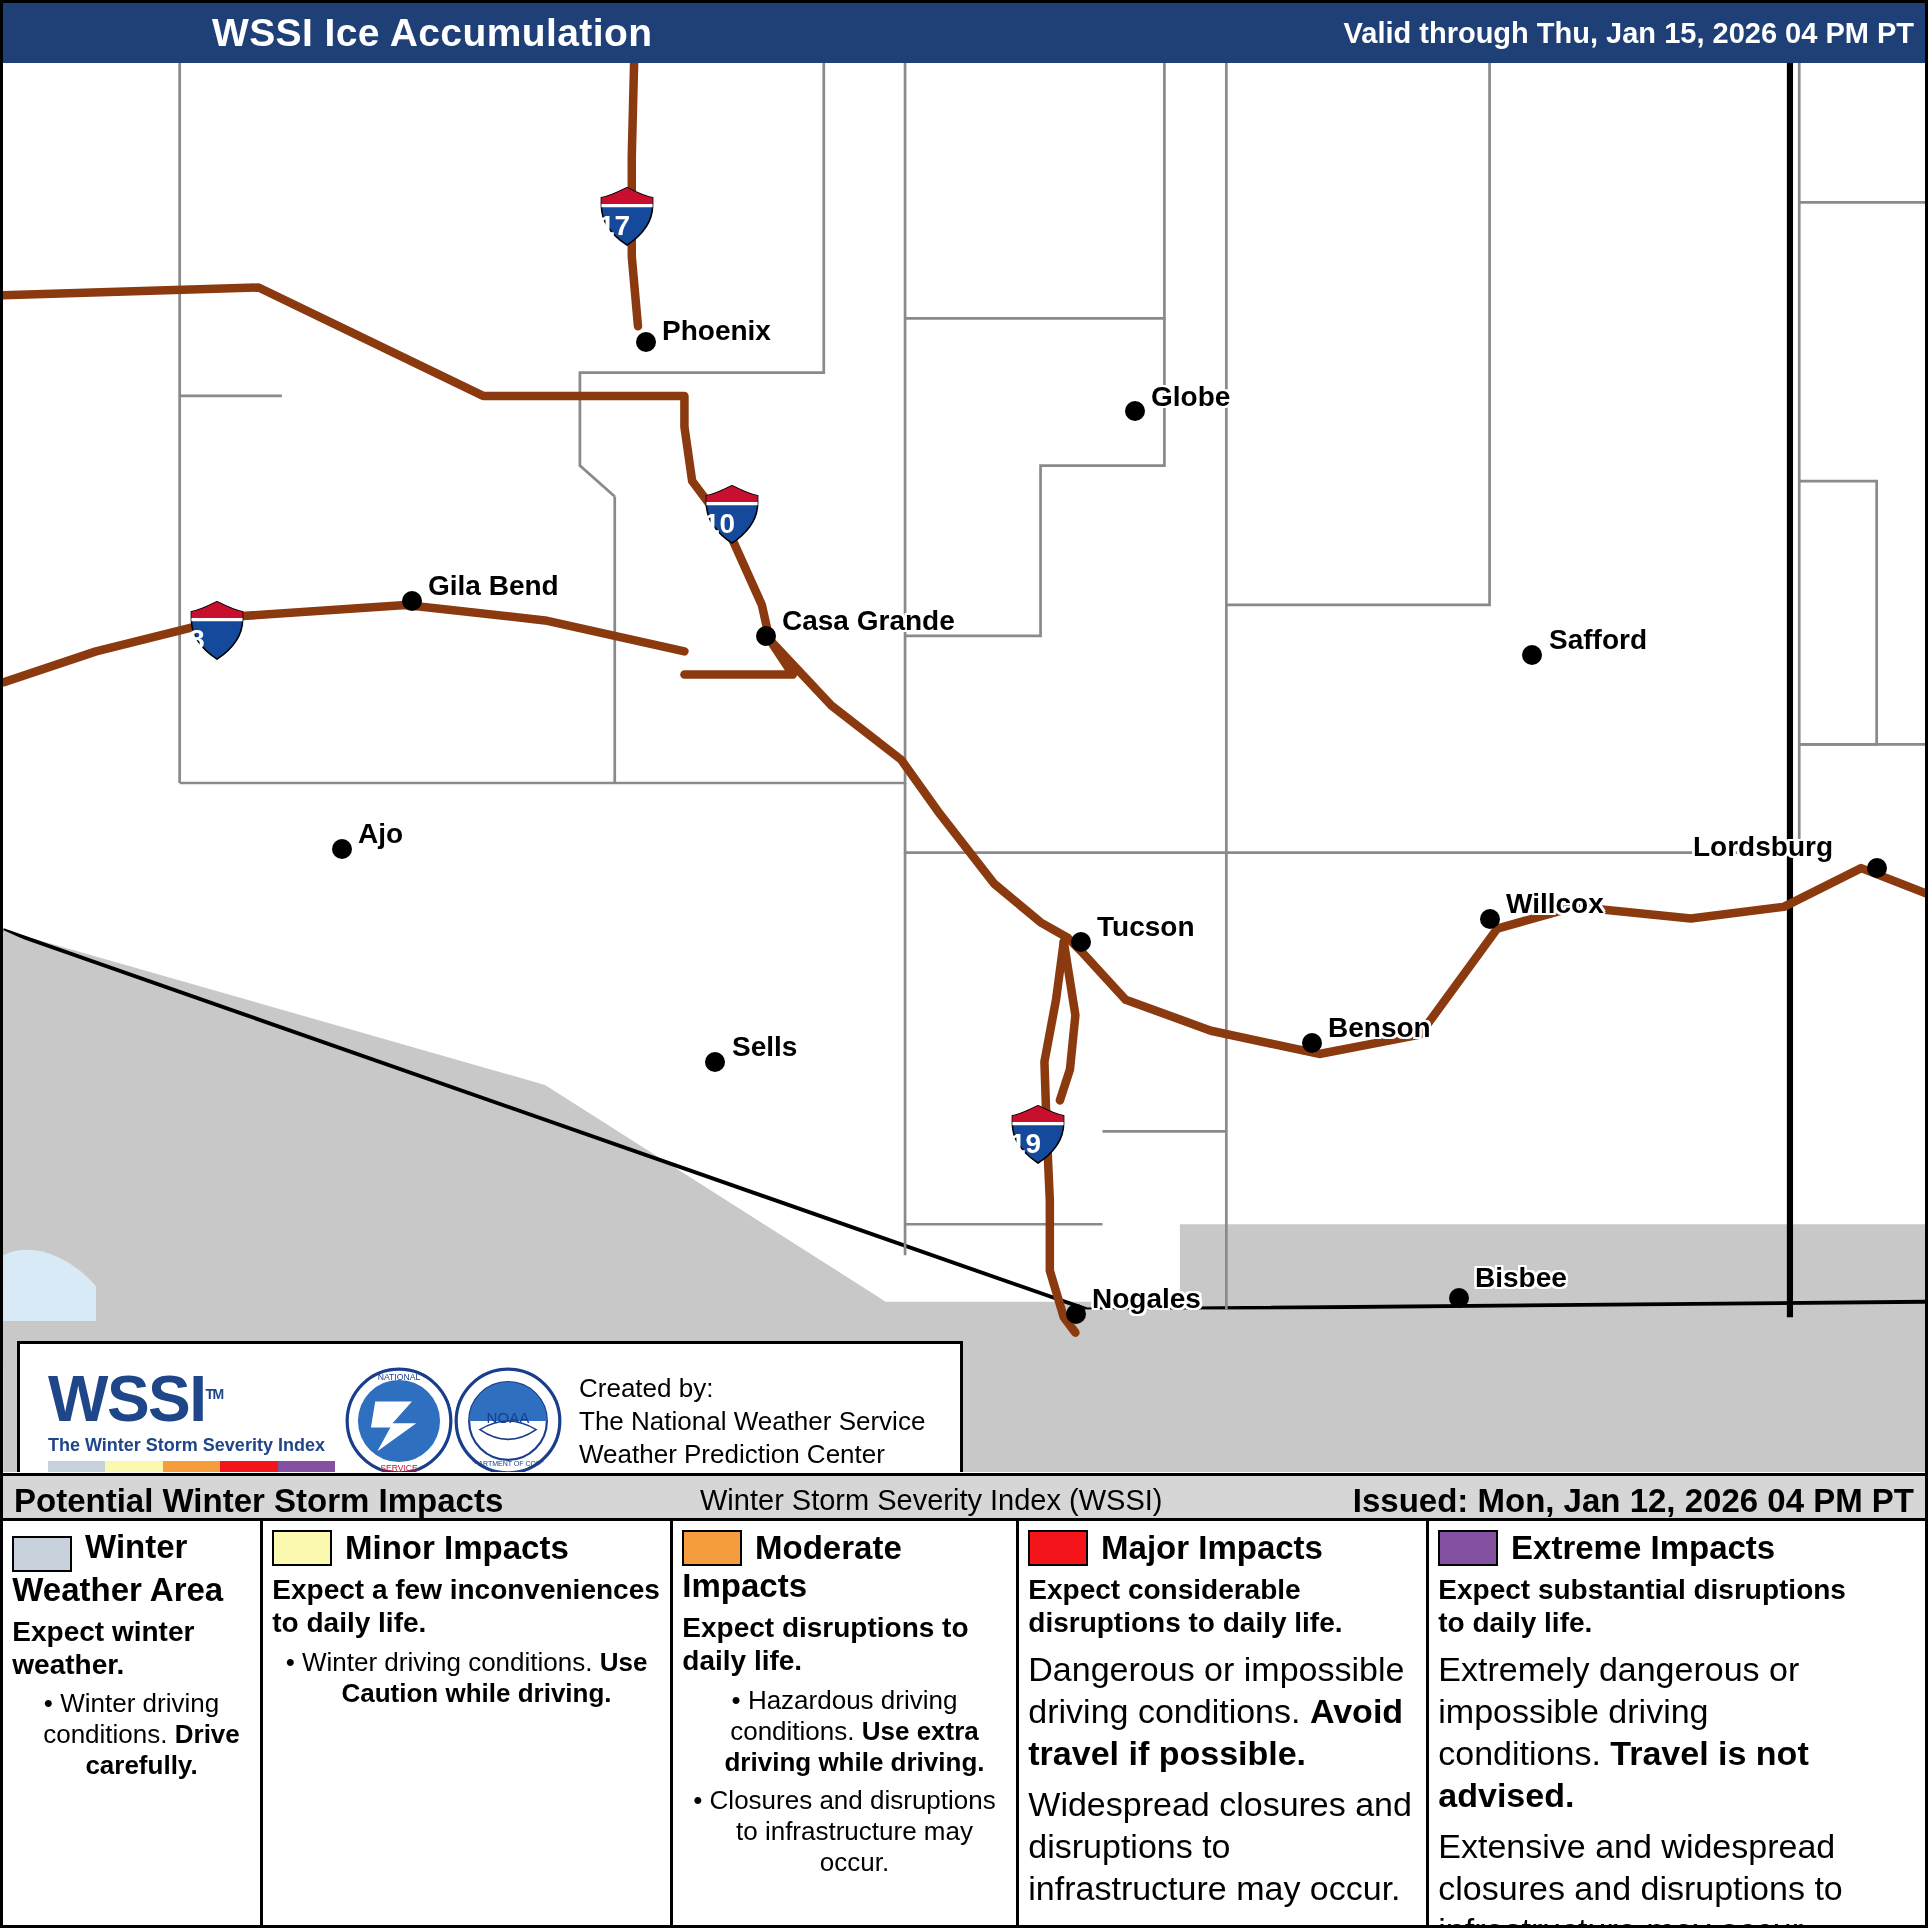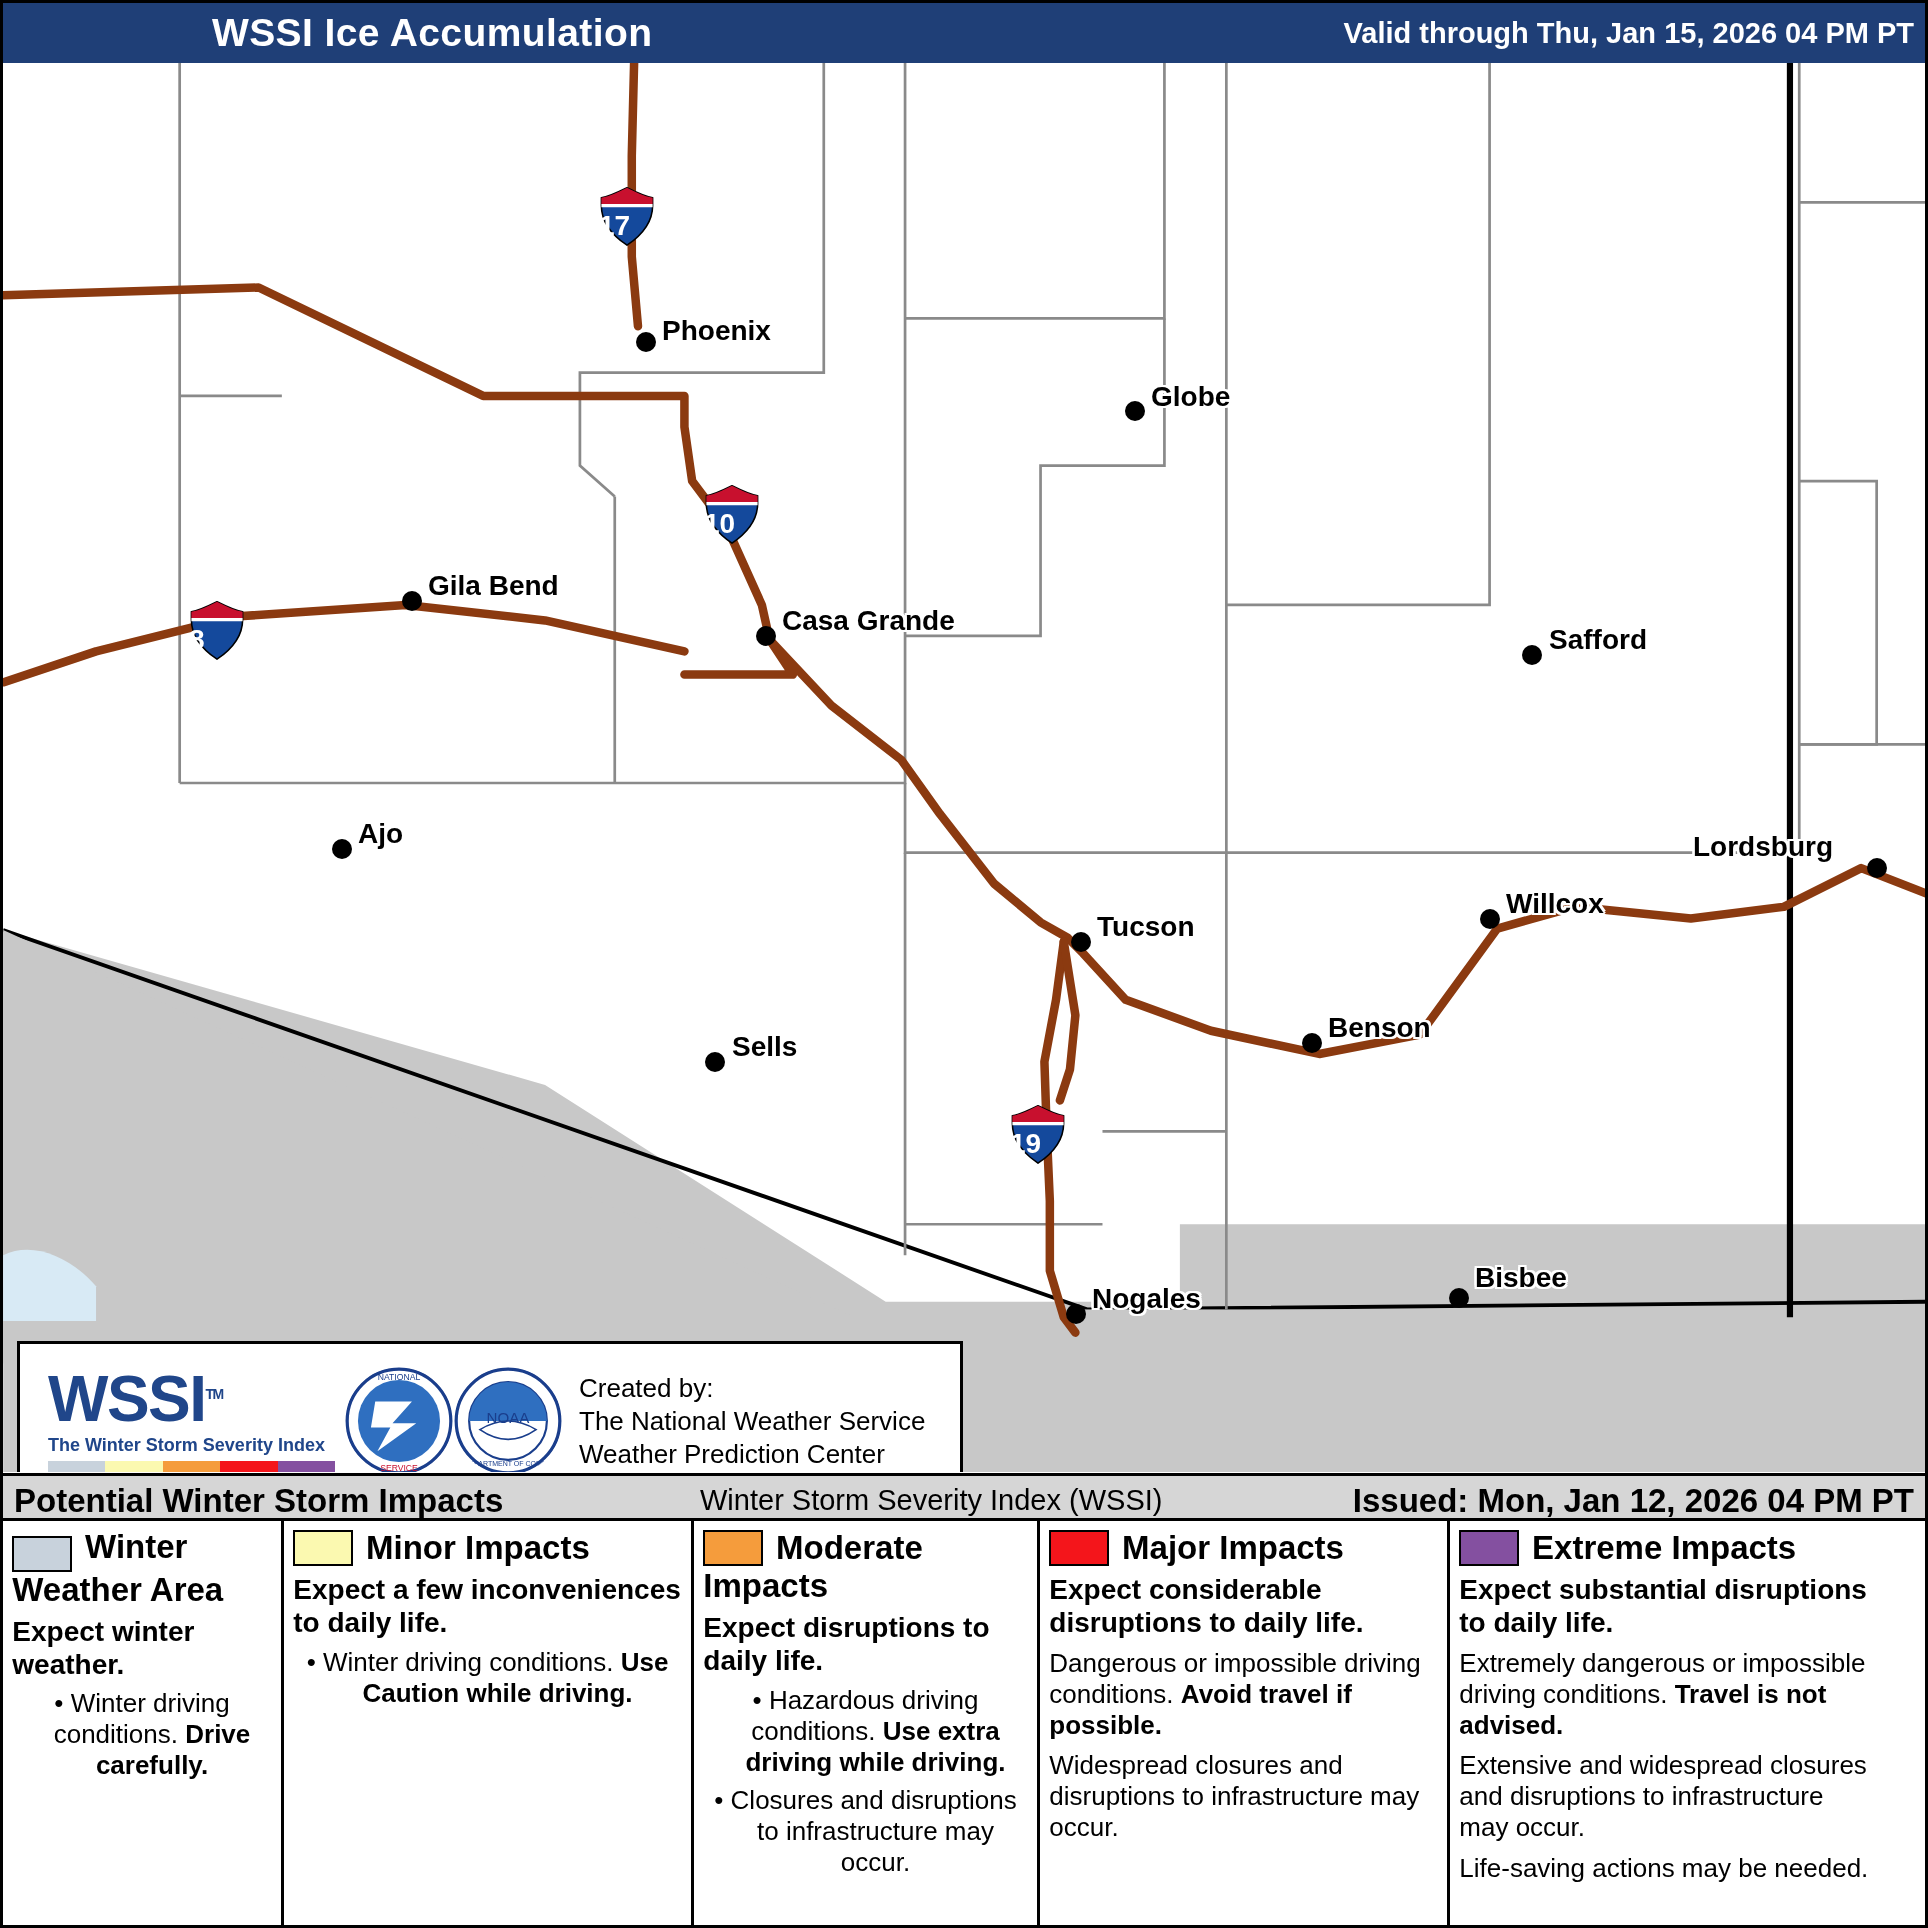--- a/index.html
+++ b/index.html
@@ -184,21 +184,21 @@
     display: flex;
     box-sizing: border-box;
   }
   .legend .col {
     position: relative;
     border-right: 3.1px solid #000;
     box-sizing: border-box;
     padding: 7.7px 9.3px 0 9.3px;
   }
   .legend .col:last-child { border-right: none; }
-  .col-0 { width: 281px; }
+  .col-0 { width: 260px; }
   .col-1 { width: 410px; }
   .col-2 { width: 346px; }
   .col-3 { width: 410px; }
   .col-4 { width: 435px; }
 
   .swatch {
     display: inline-block;
     width: 60px; height: 36px;
     border: 2.3px solid #000;
     box-sizing: border-box;
@@ -228,23 +228,23 @@
   .bullet {
     font-size: 26px;
     color: #000;
     line-height: 31px;
     margin-top: 7.7px;
     padding-left: 20px;
     text-indent: -20px;
     text-align: center;
   }
   .para {
-    font-size: 26px;
+    font-size: 34px;
     color: #000;
-    line-height: 31px;
+    line-height: 42px;
     margin-top: 9.3px;
   }
   .b { font-weight: bold; }
 </style>
 </head>
 <body>
 
 <div class="page">
 
   <div class="titlebar">

